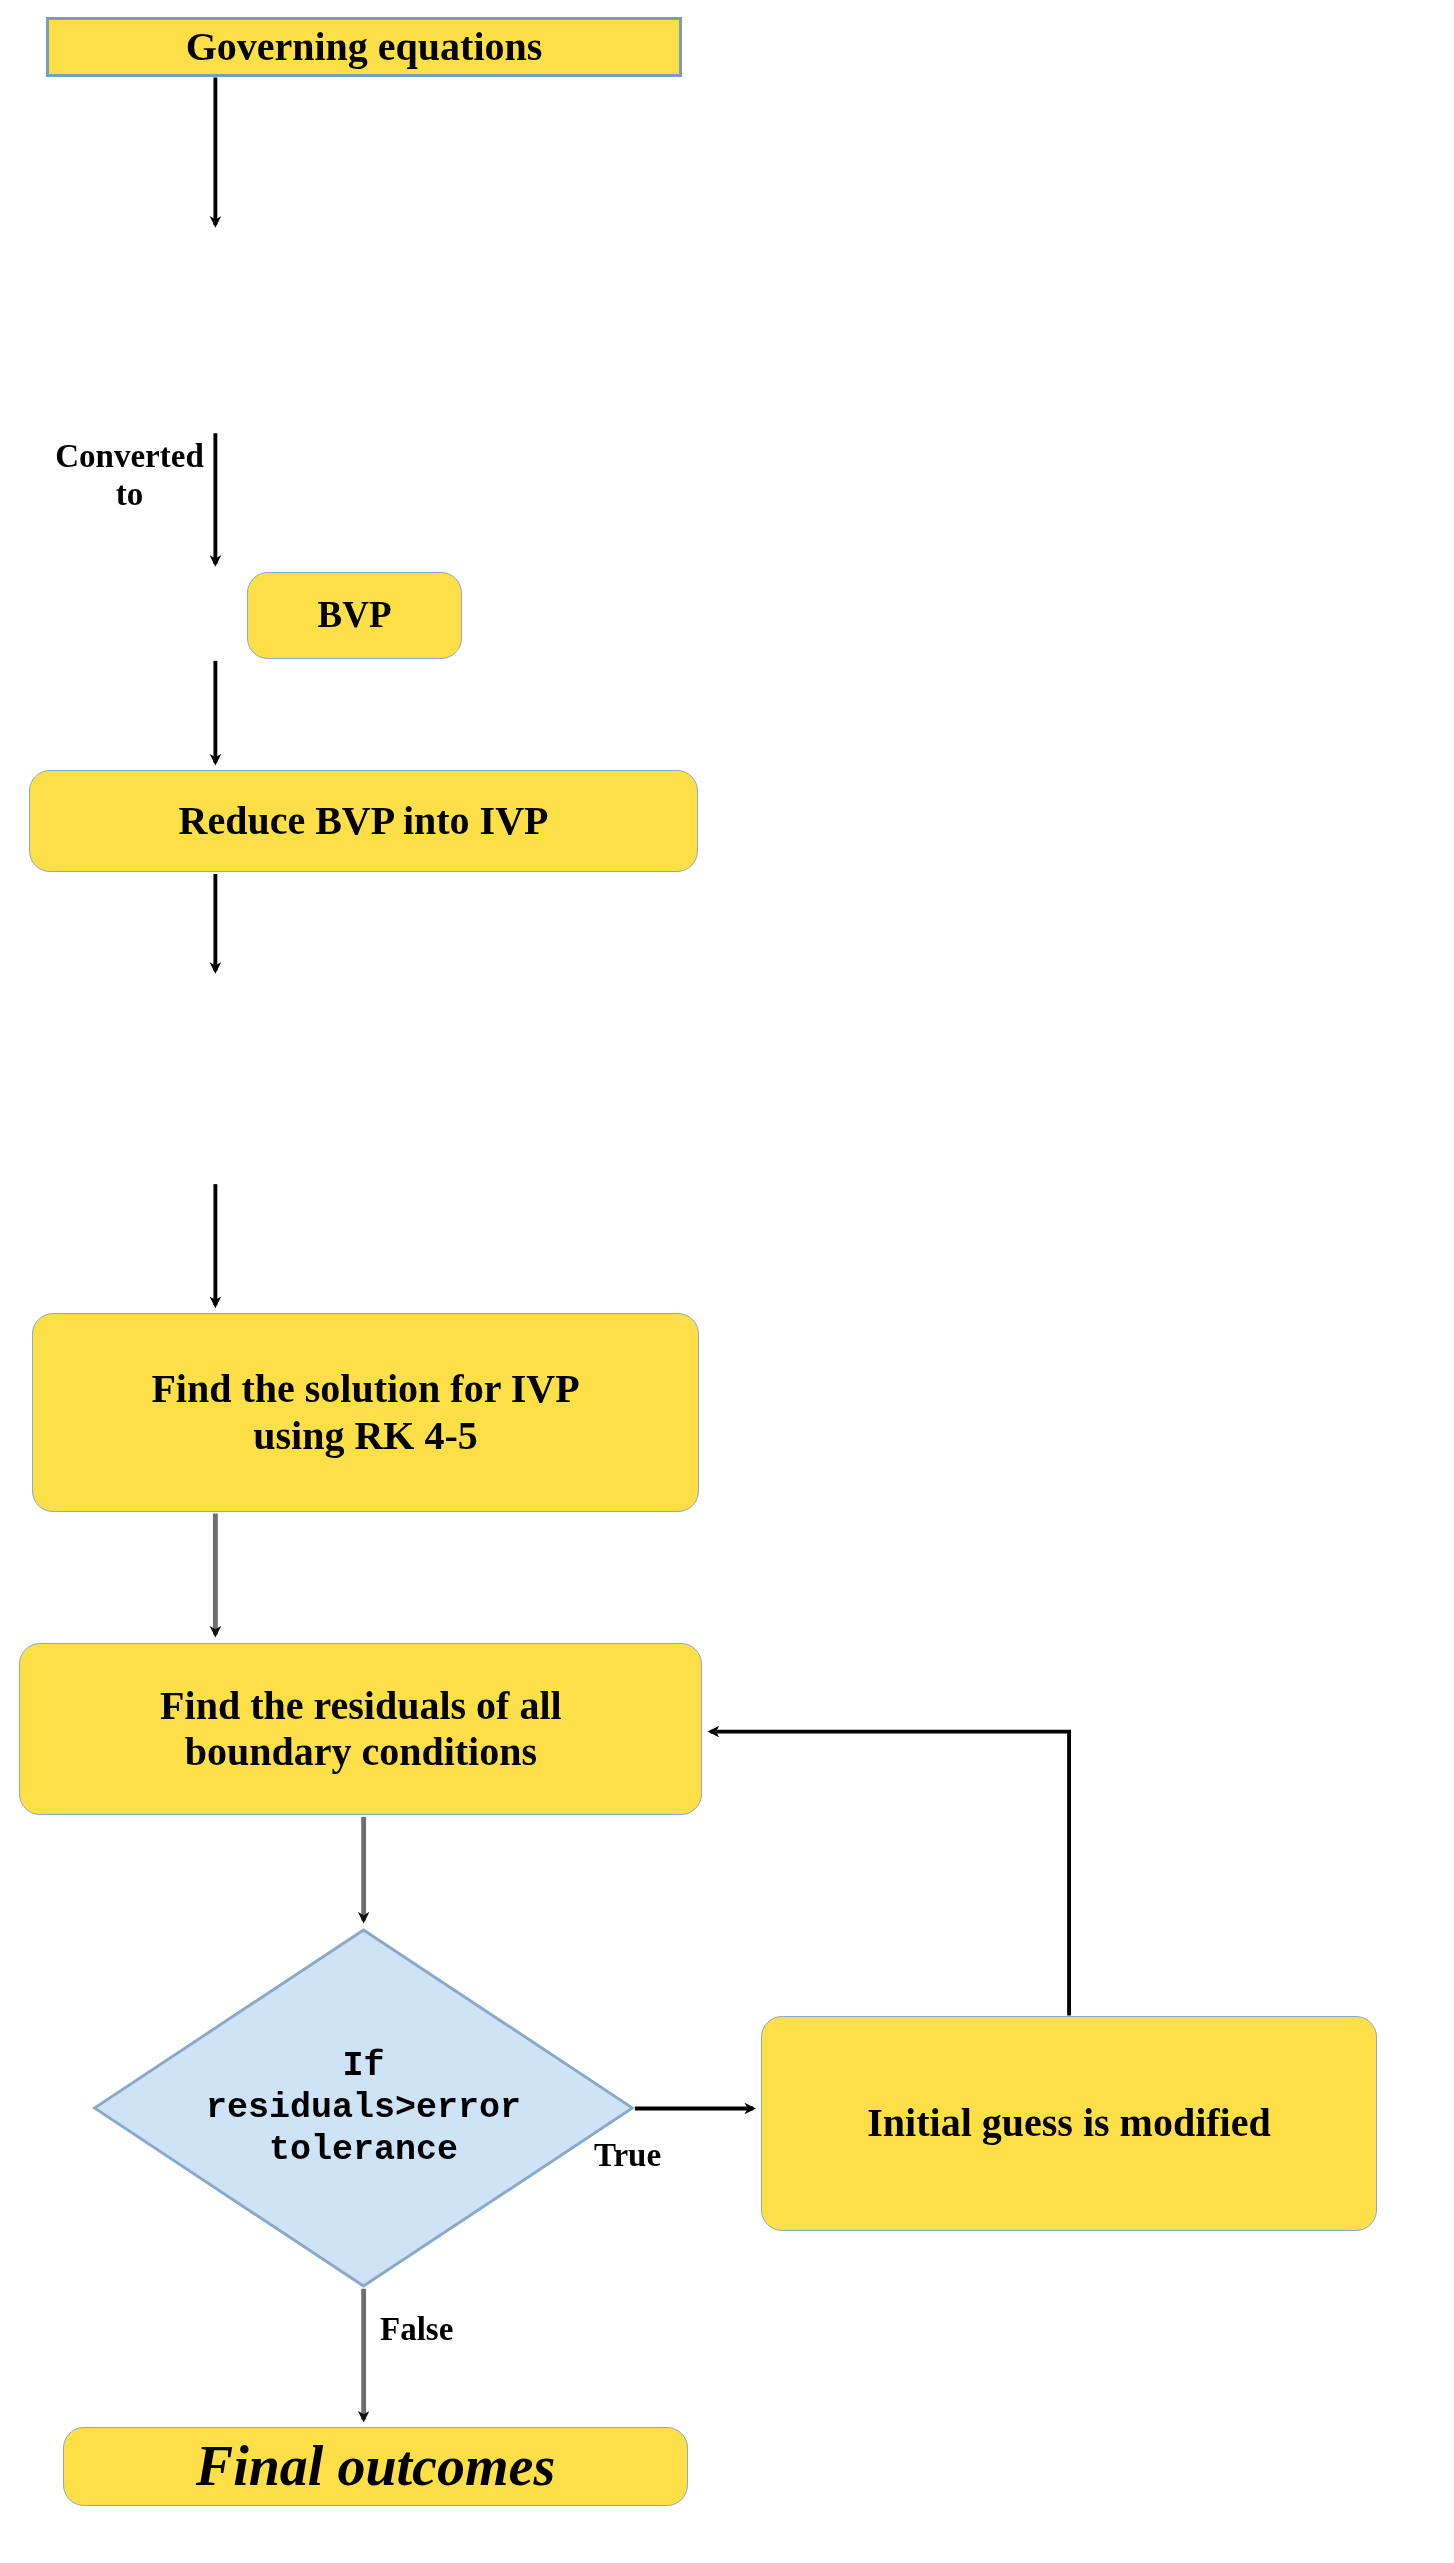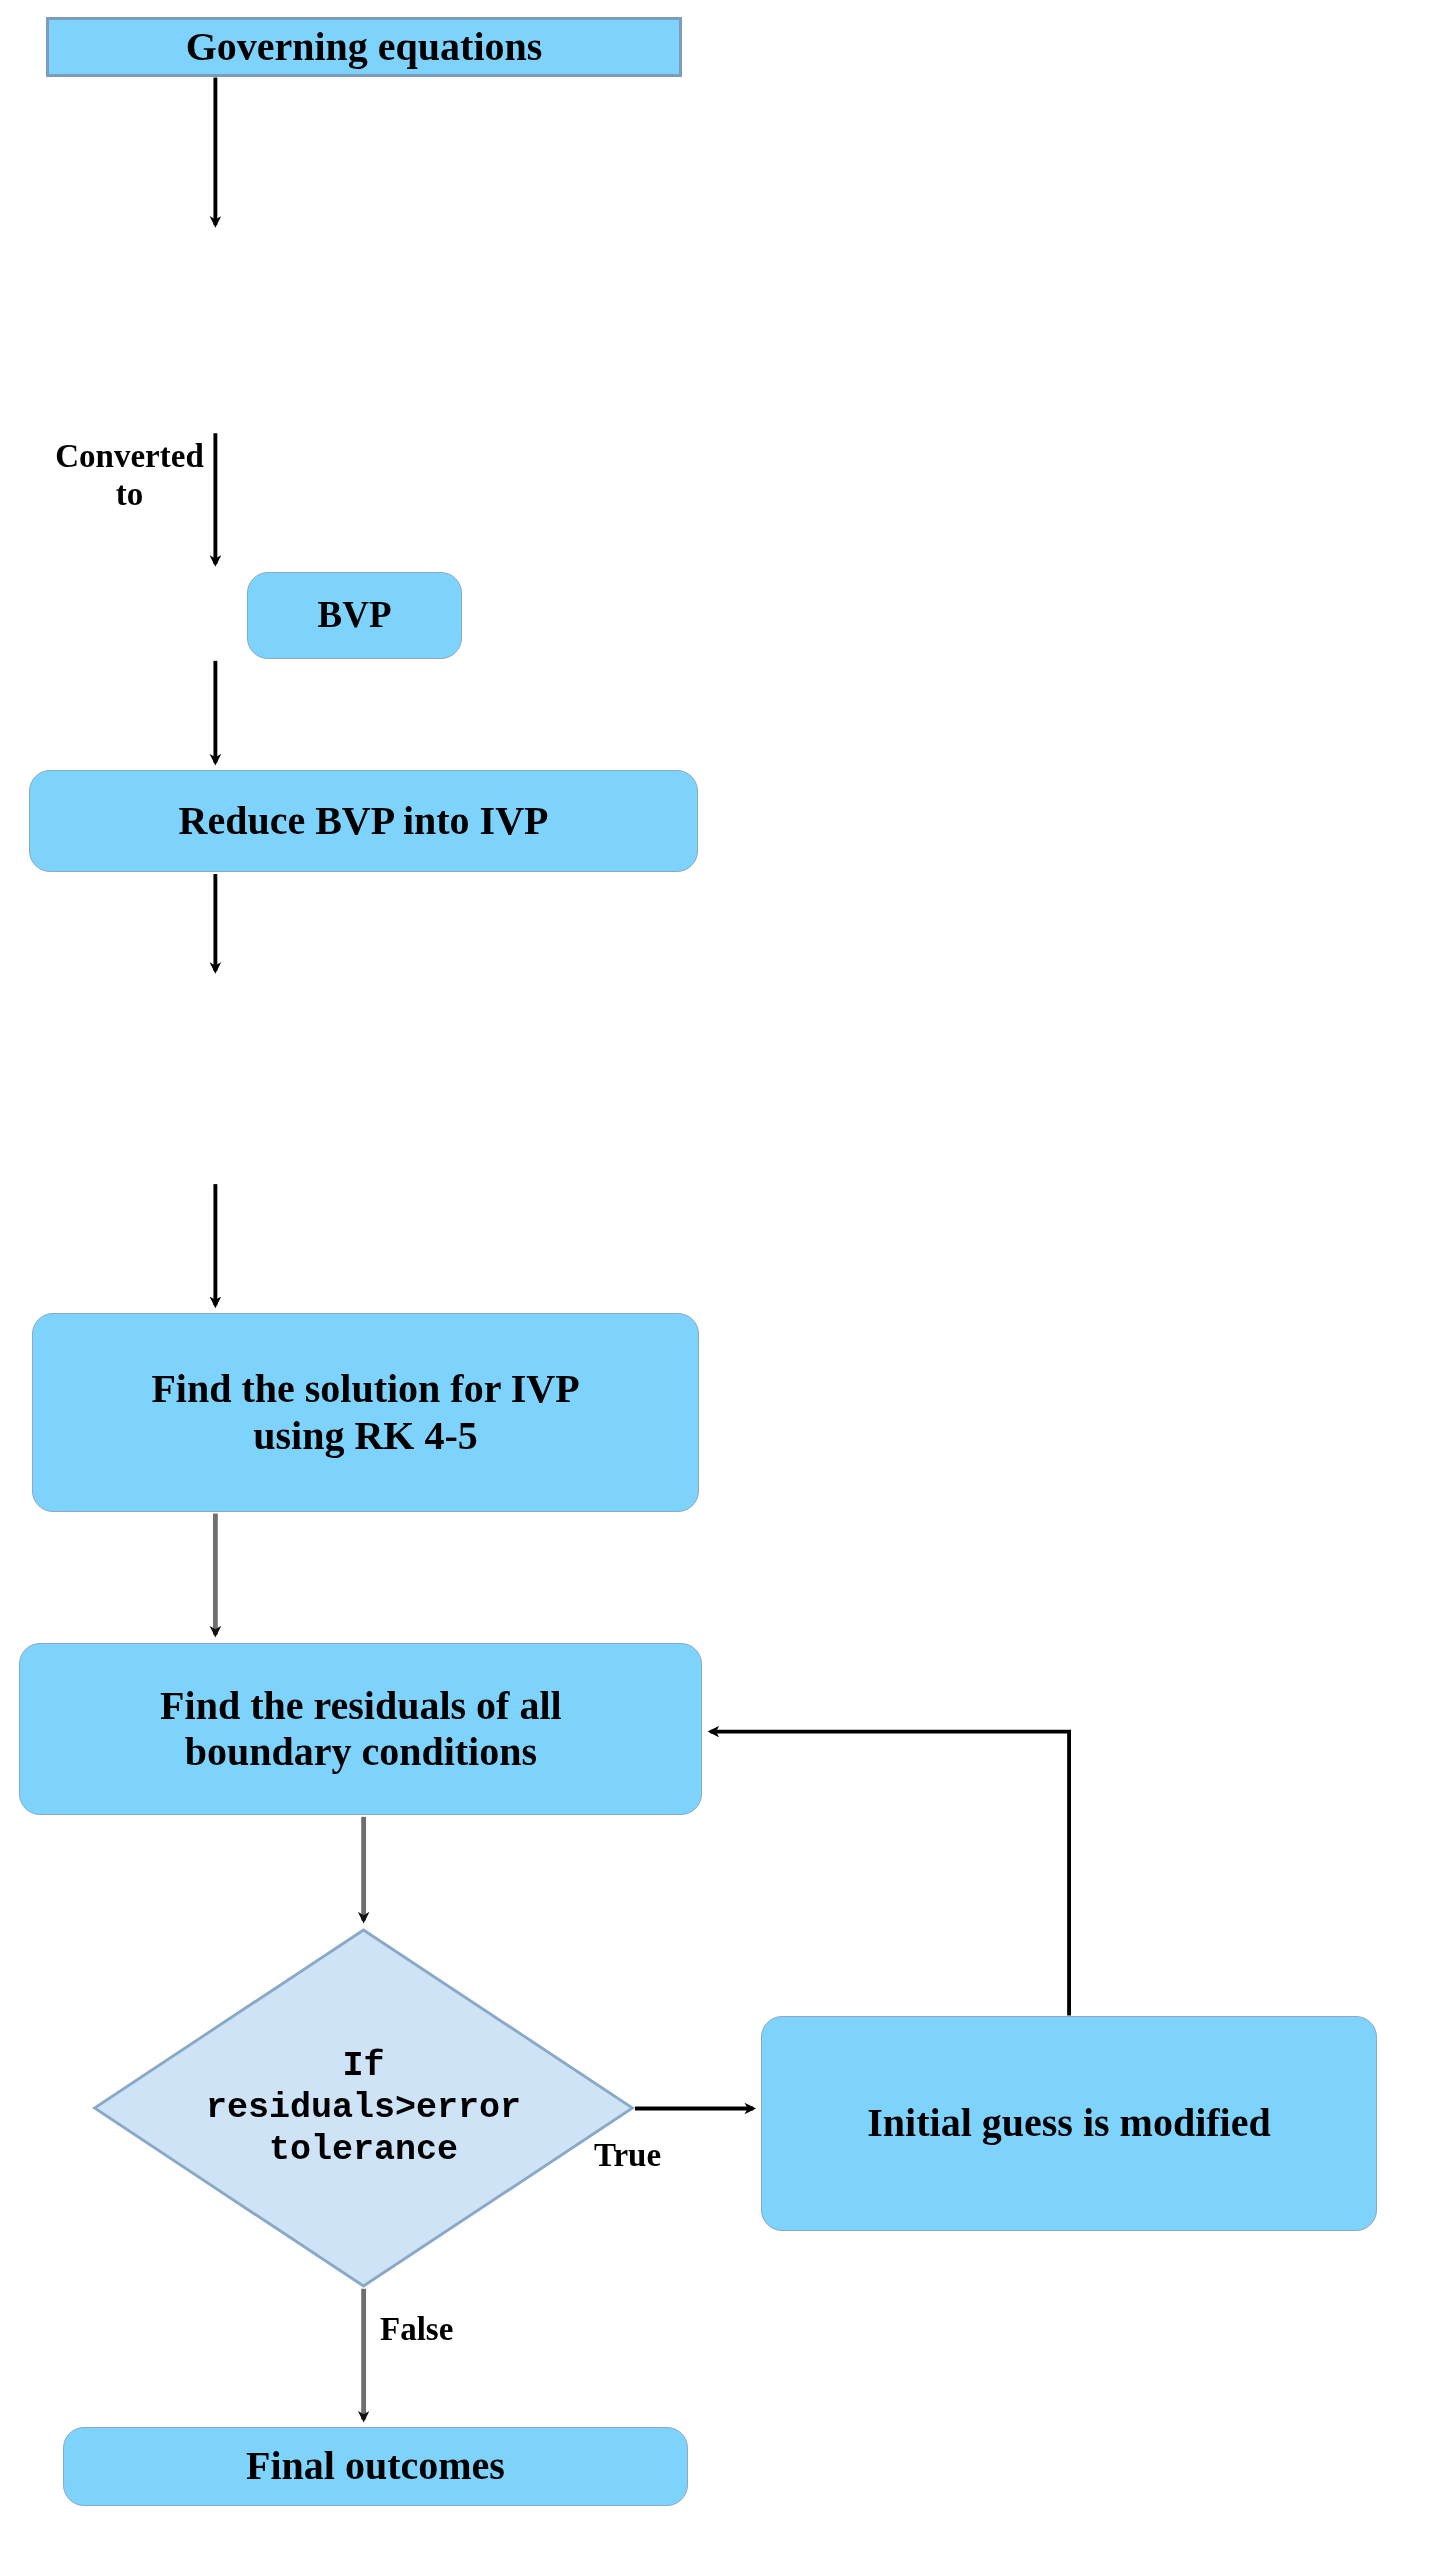--- a/index.html
+++ b/index.html
@@ -2,21 +2,21 @@
 <html><head>
 <meta charset="utf-8">
 <style>
   html,body{margin:0;padding:0;background:#ffffff;}
   body{width:1455px;height:2563px;position:relative;overflow:hidden;
        font-family:"Liberation Serif","DejaVu Serif",serif;}
   #stage{position:absolute;left:0;top:0;width:1455px;height:2563px;}
   svg#wires{position:absolute;left:0;top:0;width:1455px;height:2563px;pointer-events:none;}
 
   .node{position:absolute;box-sizing:border-box;
-        background:#7dd3fc;
+        background:#fde047;
         display:flex;align-items:center;justify-content:center;
         text-align:center;color:#000000;
         font-weight:bold;line-height:1.16;
         z-index:3;}
   .node.rounded{border:1.9px solid #8aa9c7;border-radius:21px;}
   .node.sharp{border:3.9px solid #7c9cbb;border-radius:0;}
   .node span{display:block;padding:0 9.7px;}
 
   .edge-label{position:absolute;z-index:4;color:#000;font-weight:bold;
               font-family:"Liberation Serif","DejaVu Serif",serif;
@@ -95,21 +95,21 @@
     </svg>
     <div class="diamond-text" style="font-size:35px;white-space:pre-line;">If
 residuals&gt;error
 tolerance</div>
   </div>
 
   <div class="node rounded" style="left:761px;top:2016px;width:616px;height:215px;font-size:40px;">
     <span>Initial guess is modified</span>
   </div>
 
-  <div class="node rounded" style="left:63px;top:2427px;width:625px;height:79px;font-size:40px;">
+  <div class="node rounded" style="left:63px;top:2427px;width:625px;height:79px;font-size:56px;font-style:italic;">
     <span>Final outcomes</span>
   </div>
 
   <div class="edge-label" style="left:47px;top:438px;width:165px;font-size:33px;">Converted
 to</div>
 
   <div class="edge-label" style="left:574px;top:2137px;width:107px;font-size:33px;">True</div>
 
   <div class="edge-label" style="left:380px;top:2311px;width:116px;font-size:33px;text-align:left;">False</div>
 

